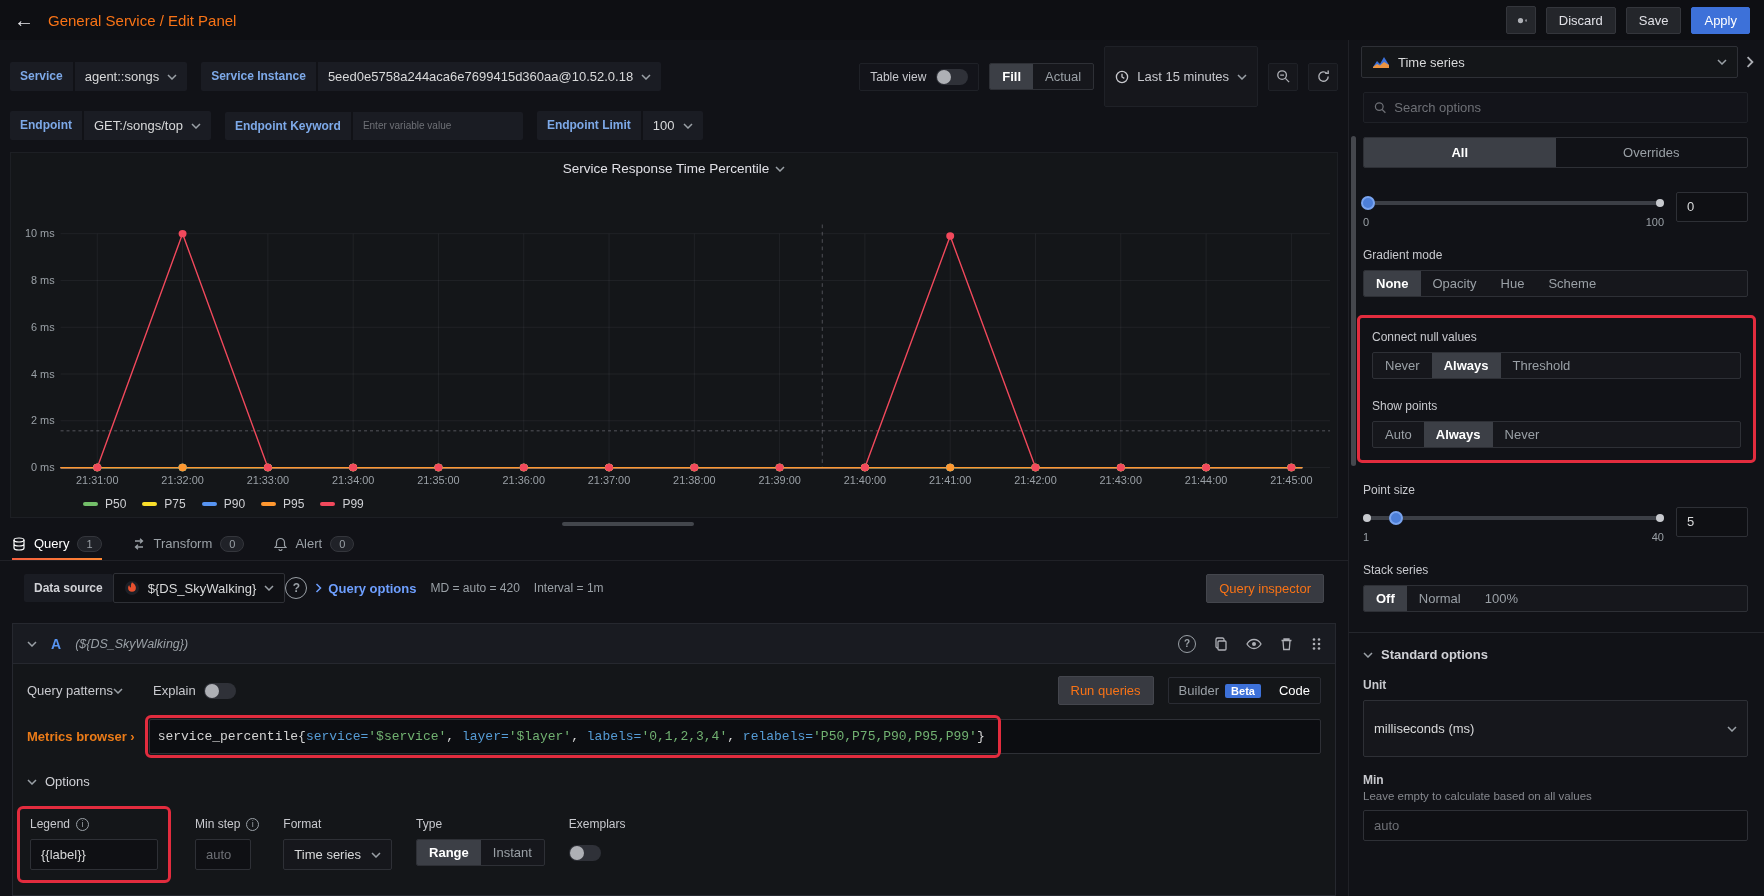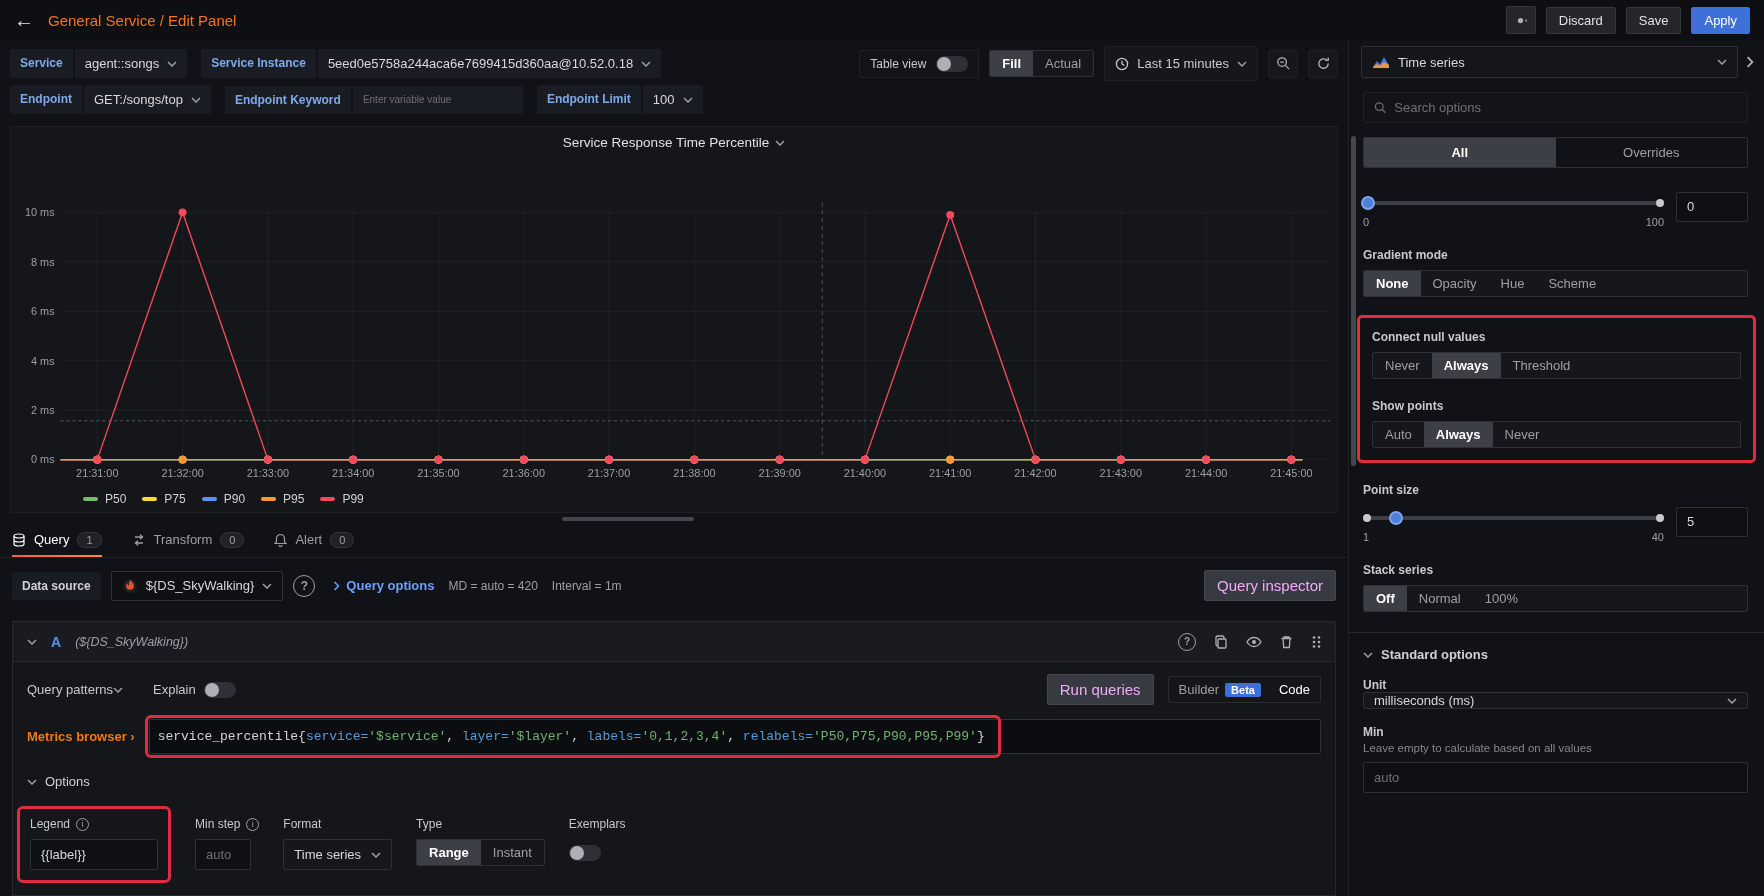--- a/index.html
+++ b/index.html
@@ -38,49 +38,49 @@
     border-radius:0 2px 2px 0;display:flex;align-items:center;gap:8px;font-size:13px}
   .var-input input{background:transparent;border:none;outline:none;color:var(--text);font-size:10px;width:150px;font-family:inherit}
   .var-input input::placeholder{color:var(--text3)}
   .view-controls{margin-left:auto;display:flex;align-items:center;gap:10px}
   .tv-group{display:flex;align-items:center;gap:10px;background:#13141a;border:1px solid #1f2127;padding:5px 10px;border-radius:2px;color:#c8c9ce}
   .toggle{width:32px;height:16px;border-radius:9px;background:#2f3138;position:relative;cursor:pointer}
   .toggle .knob{position:absolute;left:1px;top:1px;width:14px;height:14px;border-radius:50%;background:#aeb0b5}
   .seg{display:flex;border:1px solid var(--border2);border-radius:2px;background:#16171c;overflow:hidden}
   .seg .radio-opt{padding:5px 12px;color:var(--text2);cursor:pointer;font-size:13px;white-space:nowrap}
   .seg .radio-opt.sel{background:var(--sel);color:#fff;font-weight:600}
-  .timectrl{display:flex;align-items:center;gap:8px;background:#16171c;border:1px solid #1f2127;padding:9px 10px;border-radius:2px;color:#c8c9ce;font-size:13px}
+  .timectrl{display:flex;align-items:center;gap:8px;background:#16171c;border:1px solid #1f2127;padding:22px 10px;border-radius:2px;color:#c8c9ce;font-size:13px}
   .sq-btn{width:30px;height:28px;background:#16171c;border:1px solid #1f2127;border-radius:2px}
 
   
   .chart-panel{margin:12px 10px 0;height:397px;background:var(--panel);border:1px solid #1d1f24;position:relative}
   .chart-title{position:absolute;top:8px;left:0;right:0;text-align:center;font-size:13.5px;color:#e0e0e6;font-weight:500;display:flex;justify-content:center;align-items:center;gap:6px}
   #chart-legend{position:absolute;left:72px;bottom:6px;display:flex;gap:16px;align-items:center}
   .leg-item{display:flex;align-items:center;gap:7px;color:#cfd0d4;font-size:12px;cursor:pointer}
   .leg-swatch{width:15px;height:4px;border-radius:2px}
   .hscroll{height:4px;width:132px;background:#43464c;border-radius:2px;margin:4px 0 0 562px}
 
   
   .tabs-row{display:flex;gap:30px;padding:0 12px;border-bottom:1px solid #202127;height:36px;margin-top:2px}
   .tab{display:flex;align-items:center;gap:8px;position:relative;color:var(--text2);cursor:pointer;font-size:13px}
   .tab.active{color:#fff}
   .tab.active::after{content:"";position:absolute;left:0;right:0;bottom:0;height:2px;background:linear-gradient(90deg,#f55f3e,#ff8833)}
   .tab .badge{background:#202228;border:1px solid #34363c;color:var(--text2);border-radius:9px;padding:1px 8px;font-size:11px}
   .tab svg{color:inherit}
 
   
-  .ds-row{display:flex;align-items:center;gap:10px;padding:12px 12px 6px}
+  .ds-row{display:flex;align-items:center;padding:12px 24px 6px}
   .ds-chip{background:var(--chip);padding:7px 10px;border-radius:2px;color:#d0d1d6;font-weight:600}
   .ds-select{background:var(--input);border:1px solid var(--border2);border-radius:2px;display:flex;align-items:center;gap:8px;padding:6px 10px;font-size:13px;color:var(--text)}
   .help-circle{width:22px;height:22px;border:1px solid var(--text2);border-radius:50%;color:var(--text2);
      display:flex;align-items:center;justify-content:center;font-size:12px;font-weight:700}
   .qopt{display:flex;align-items:center;gap:14px;margin-left:8px}
   .qopt .qo-link{color:var(--link);font-weight:600;font-size:13px;display:flex;gap:6px;align-items:center;cursor:pointer}
   .qopt .meta{color:var(--text2);font-size:12px}
-  .btn-gray{background:#383a41;border:1px solid #44464d;color:#f0abfc;border-radius:2px;padding:6px 12px;font-size:15px;cursor:pointer}
+  .btn-gray{background:#383a41;border:1px solid #44464d;color:#f97316;border-radius:2px;padding:6px 12px;font-size:13px;cursor:pointer}
 
   
   .query-box{margin:14px 12px 0;border:1px solid var(--border);background:var(--panel);flex:1;display:flex;flex-direction:column}
   .qheader{height:40px;background:var(--panel2);border-bottom:1px solid var(--border);display:flex;align-items:center;padding:0 14px;gap:14px}
   .refid{color:#5794f2;font-weight:700;font-size:14px}
   .ds-hint{color:var(--text2);font-style:italic;font-size:12.5px}
   .qh-icons{margin-left:auto;display:flex;gap:18px;align-items:center;color:#aeb0b6}
   .qtoolbar{display:flex;align-items:center;padding:12px 14px 6px;gap:30px}
   .plain-select{display:flex;align-items:center;color:#c8c9ce;font-size:13px;cursor:pointer}
   .explain{display:flex;align-items:center;gap:8px;color:#c8c9ce;font-size:13px}
@@ -123,28 +123,28 @@
   .slider-row{display:flex;gap:12px;margin-top:24px;align-items:flex-start}
   .slider-area{flex:1;padding-top:4px}
   .slider{position:relative;height:14px}
   .slider .track{position:absolute;top:5px;left:0;right:0;height:4px;background:#3c3f46;border-radius:2px}
   .slider .handle{position:absolute;top:0;width:14px;height:14px;border-radius:50%;background:#4d7fd9;border:2px solid #7aa4ef}
   .slider .end-dot{position:absolute;top:3px;width:8px;height:8px;border-radius:50%;background:#c7c9ce}
   .slider-labels{display:flex;justify-content:space-between;color:var(--text2);font-size:11px;margin-top:6px}
   .val-box{width:72px;height:30px;background:var(--input);border:1px solid var(--border2);border-radius:2px;
       color:var(--text);font-size:13px;line-height:28px;padding-left:10px}
   .opt-group{margin-top:20px}
-  .opt-label{color:#c8c9ce;font-size:12px;font-weight:700;margin-bottom:8px}
+  .opt-label{color:#c8c9ce;font-size:12px;font-weight:400;margin-bottom:8px}
   .red-frame-box{border:3px solid var(--red);border-radius:5px;padding:12px;margin:18px -8px 0 -6px}
   .red-frame-box .opt-group:first-child{margin-top:0}
   .divider{height:1px;background:#24262c;margin:20px -16px 0 -14px}
   .rp-field{margin-top:16px}
   .rp-field .lab{color:#c8c9ce;font-size:12px;font-weight:600}
   .rp-field .desc{color:#85878d;font-size:11.5px;margin-top:3px}
-  .full-select{background:#16171c;border:1px solid var(--border2);border-radius:2px;display:flex;align-items:center;justify-content:space-between;padding:0 10px;font-size:13px;color:var(--text);cursor:pointer}
+  .full-select{margin-top:8px;background:#16171c;border:1px solid var(--border2);border-radius:2px;display:flex;align-items:center;justify-content:space-between;padding:20px 10px;font-size:13px;color:var(--text);cursor:pointer}
   .full-input{margin-top:8px;width:100%}
 </style>
 </head>
 <body>
 
 <header class="topnav">
   <span class="back icon-btn">←</span>
   <span class="nav-title">General Service / Edit Panel</span>
   <div class="nav-actions">
     <div class="gear icon-btn">

